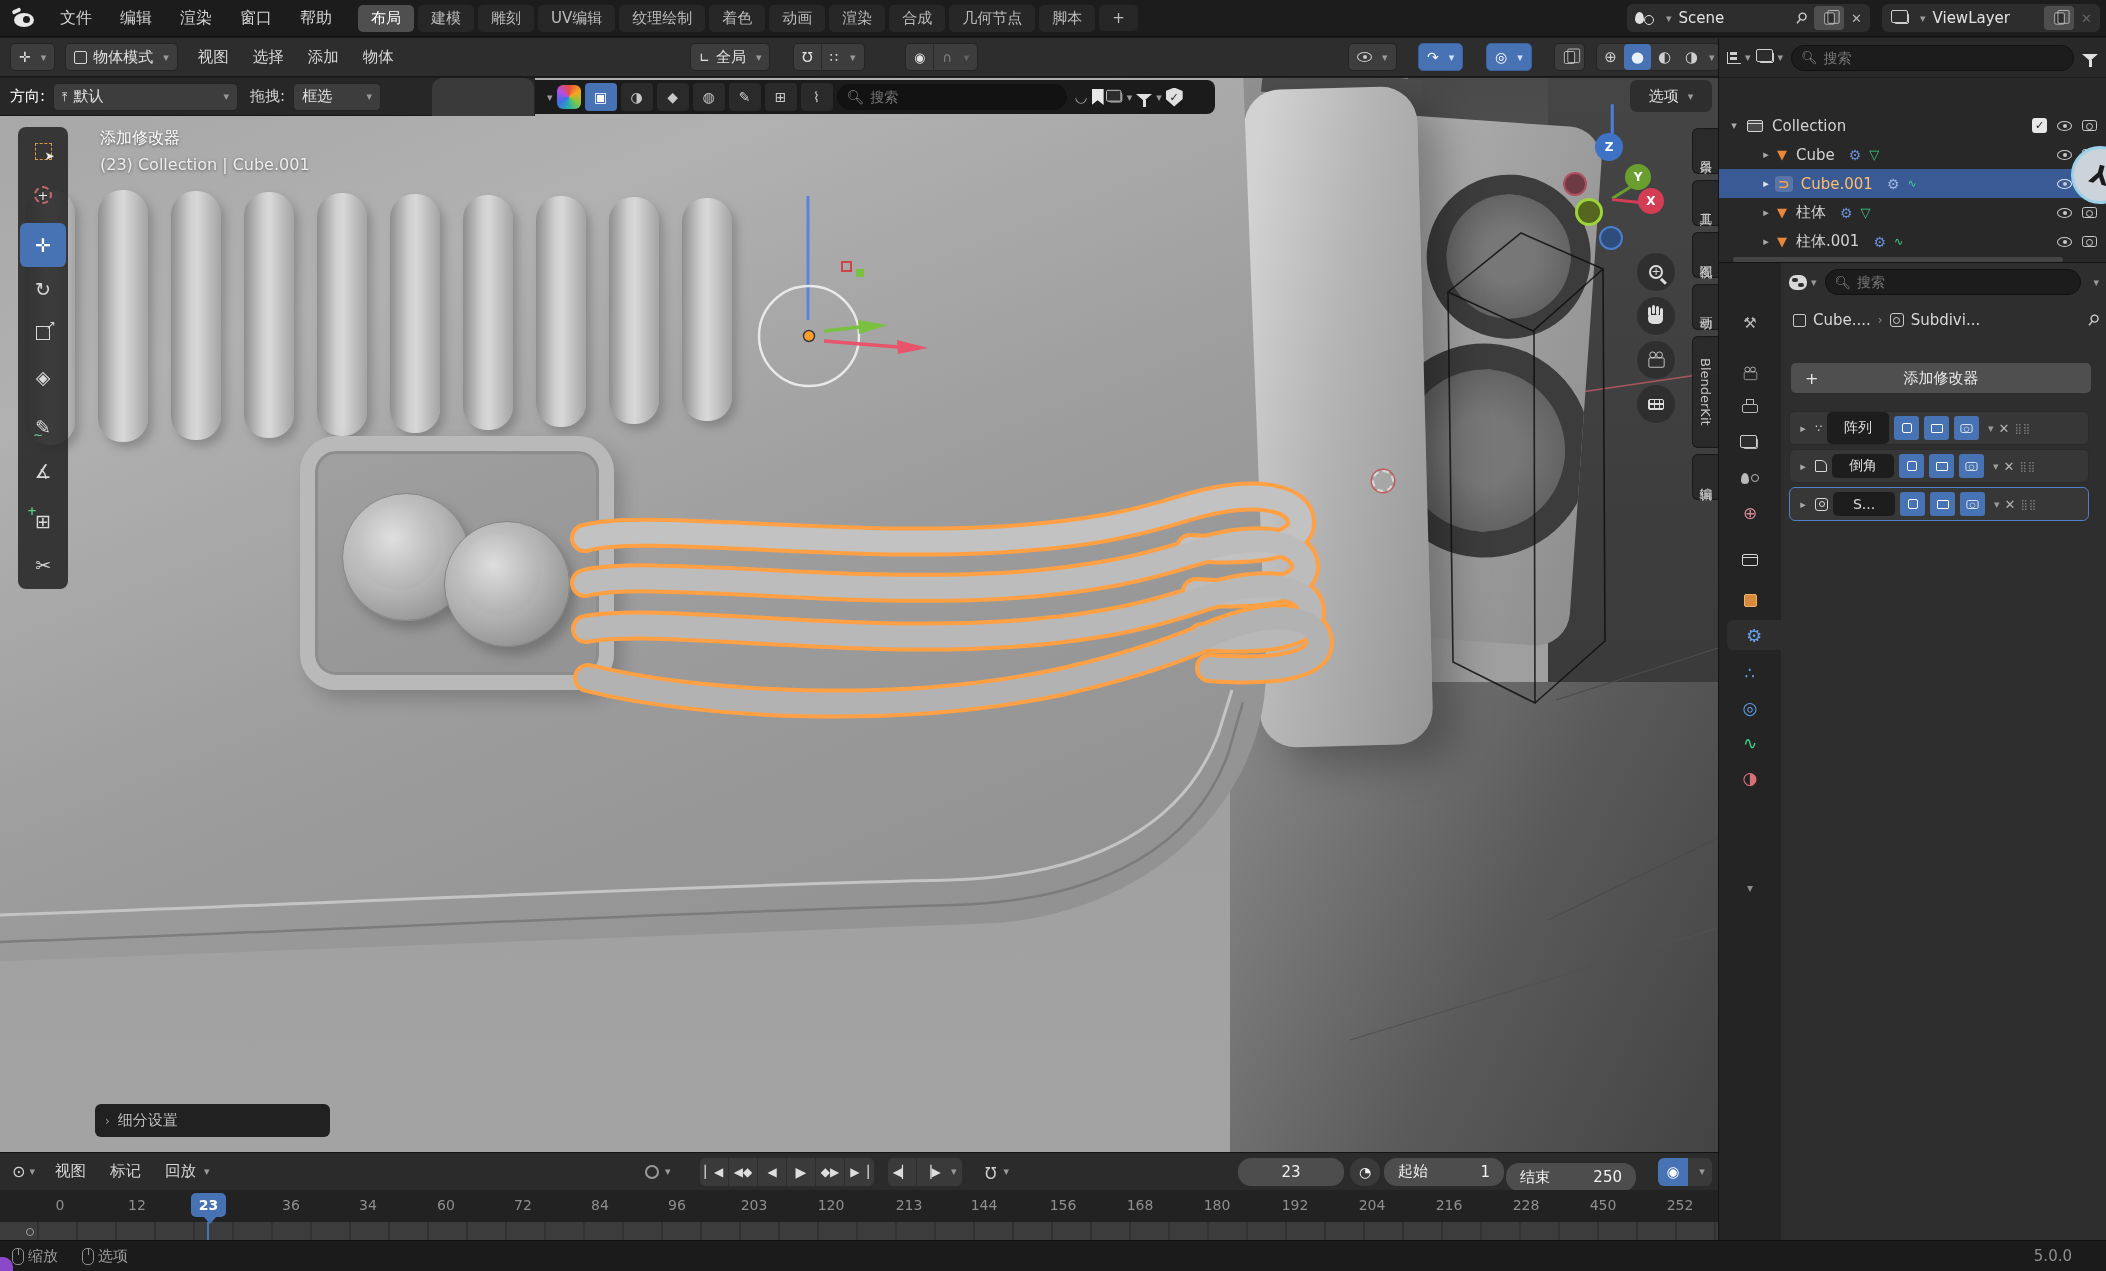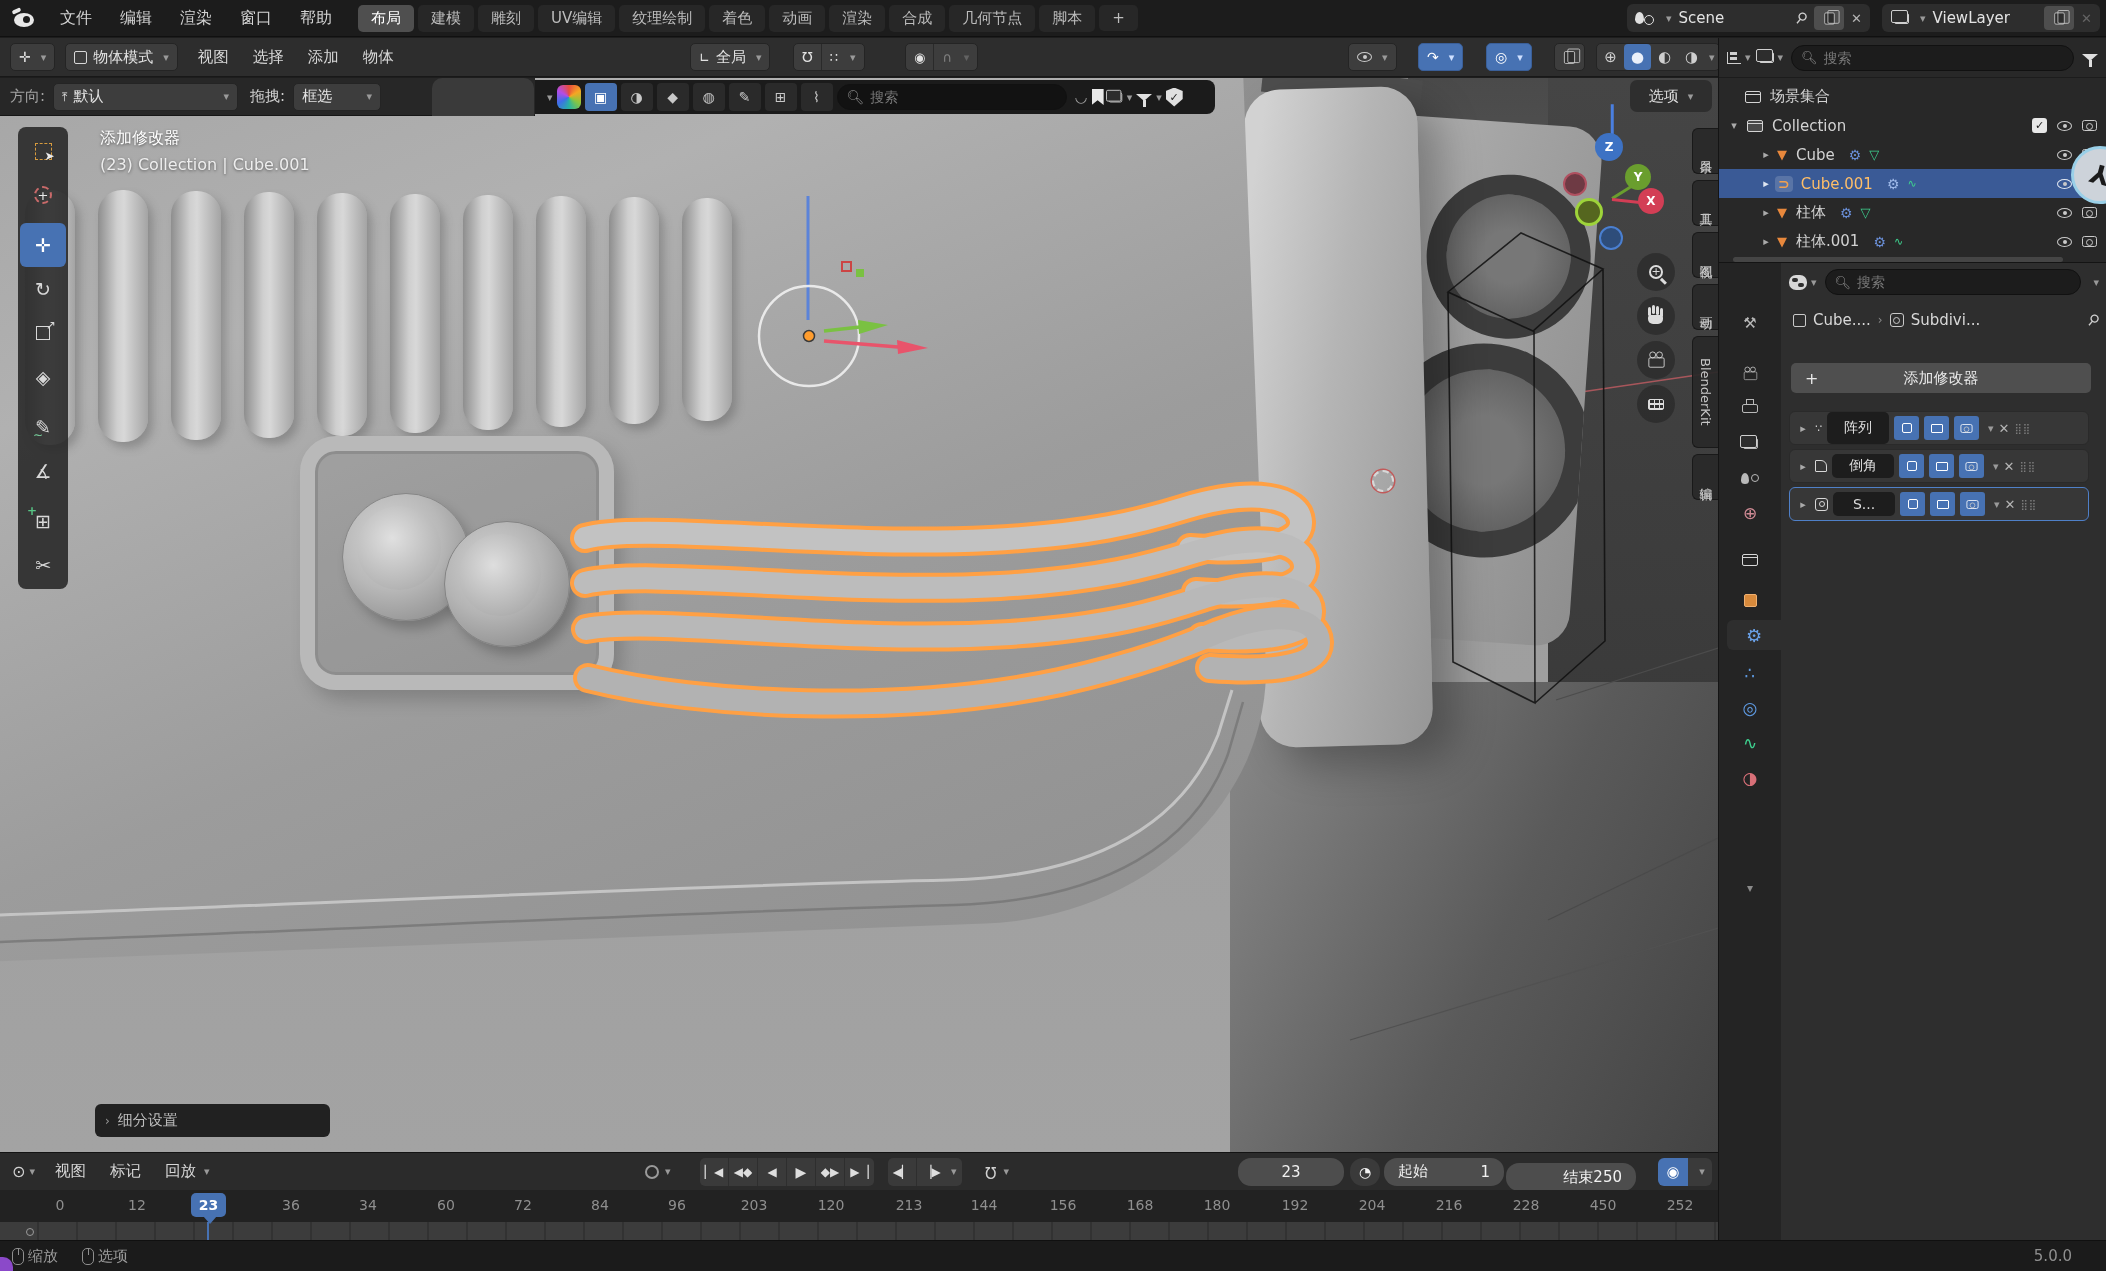--- a/index.html
+++ b/index.html
@@ -285,21 +285,21 @@
         <circle cx="809" cy="336" r="5.5" fill="#ff9d2e" stroke="#3a3a3a" stroke-width="1.5"></circle>
       </g>
       <rect x="842" y="262" width="9" height="9" fill="none" stroke="#cc4444" stroke-width="2"></rect>
       <rect x="856" y="269" width="8" height="8" fill="#7ac142"></rect>
     </svg>
 
     <div class="abs" style="left:1372px;top:392px;width:22px;height:22px;border:2.5px dashed #d8d8d8;border-radius:50%;box-shadow:0 0 0 1.5px rgba(200,70,70,.8);"></div>
   </div>
 
   <div class="abs flex" style="left:0;top:78px;width:535px;height:38px;background:#272727;border-bottom:1px solid #161616;">
-    <span style="margin-left:10px;color:#a3a3a3;text-align:center;">方向:</span>
+    <span style="margin-left:10px;color:#ffffff;text-align:center;">方向:</span>
     <div class="wdg" style="margin-left:8px;width:185px;">
       <span style="font-size:12px;">⤒</span>
       <span>默认</span>
       <span style="flex:1;"></span>
         <span class="v">▾</span>
     </div>
     <span style="margin-left:12px;color:#cfcfcf;">拖拽:</span>
     <div class="wdg" style="margin-left:8px;width:88px;">
       <span>框选</span>
       <span style="flex:1;"></span>
@@ -427,25 +427,20 @@
       <span class="flex">
           <span class="imgstack"></span>
           <span class="v">▾</span>
         </span>
       <div class="search" style="flex:1;">
         <span style="font-size:13px;color:#888;">🔍︎</span>
         <input placeholder="搜索" style="">
       </div>
       <span class="funnel"></span>
     </div>
-    <div class="orow" style="top:44px;">
-      <span style="width:26px;"></span>
-        <span class="boxic"></span>
-      <span style="margin-left:9px;">场景集合</span>
-    </div>
     <div class="orow" style="top:73px;">
       <span style="width:8px;"></span>
         <span class="exp">▾</span>
       <span class="boxic" style="margin-left:6px;background:#4a4a4a;"></span>
       <span style="margin-left:9px;">Collection</span>
       <span style="flex:1;"></span>
       <span class="chk">✓</span>
       <span class="eye" style="margin:0 10px;"></span>
       <span class="cam" style="margin-right:10px;"></span>
     </div>
@@ -651,21 +646,21 @@
       </span>
 
     <div class="numf abs" style="left:1238px;width:106px;">23</div>
     <div class="numf abs" style="left:1350px;width:30px;background:#3a3a3a;">
         <span style="font-size:14px;">◔</span>
       </div>
     <div class="numf abs flex" style="left:1384px;width:120px;justify-content:space-between;padding:0 14px;">
       <span>起始</span>
       <span>1</span>
     </div>
-    <div class="numf abs flex" style="left:1506px;width:130px;justify-content:flex-end;padding:0 14px;margin-top:11px;">
+    <div class="numf abs flex" style="left:1506px;width:130px;justify-content:space-between;padding:0 14px;margin-top:11px;">
       <span>结束</span>
       <span>250</span>
     </div>
     <div class="flex abs" style="left:1658px;height:28px;background:#4772b3;border-radius:6px 0 0 6px;width:30px;justify-content:center;color:#fff;">◉</div>
     <div class="flex abs" style="left:1688px;height:28px;background:#3a3a3a;border-radius:0 6px 6px 0;width:24px;justify-content:center;">
         <span class="v">▾</span>
       </div>
   </div>
   <div id="ruler" class="abs">
     <span class="tick" style="left:60px;">0</span>

